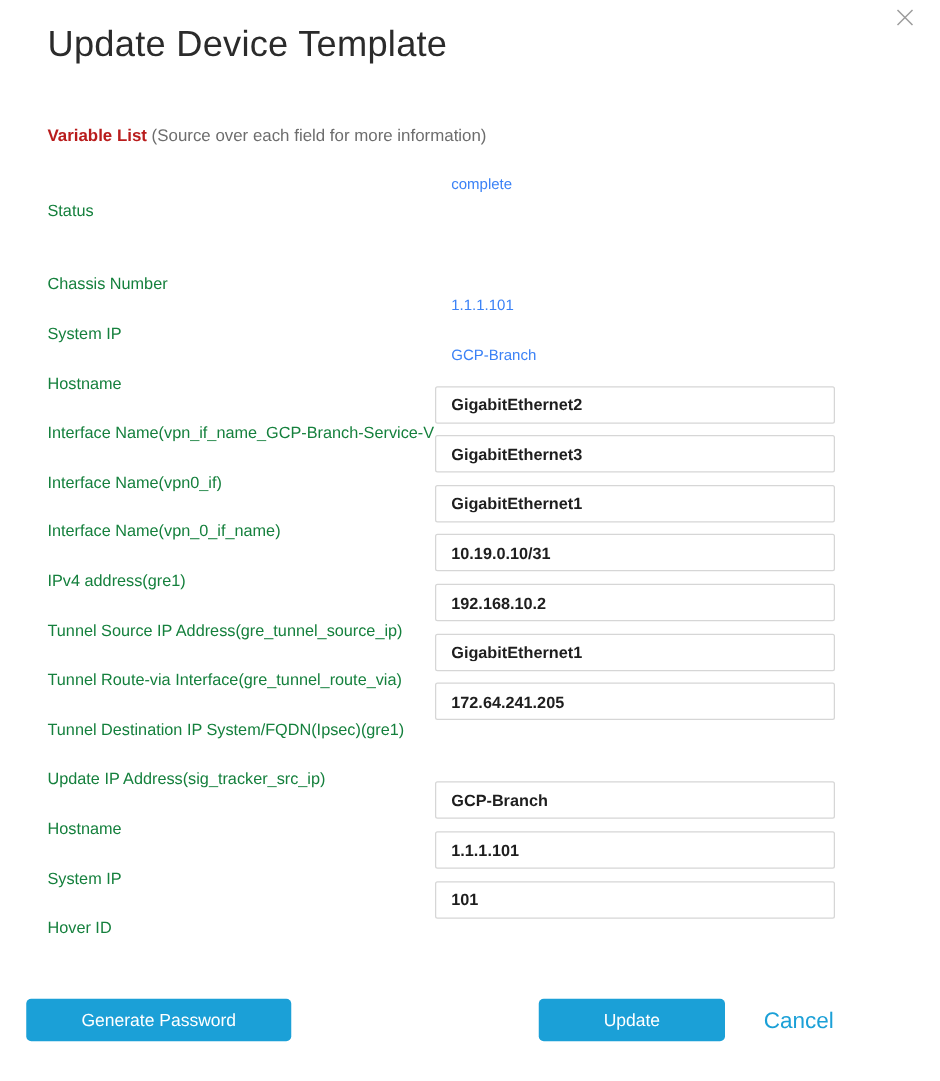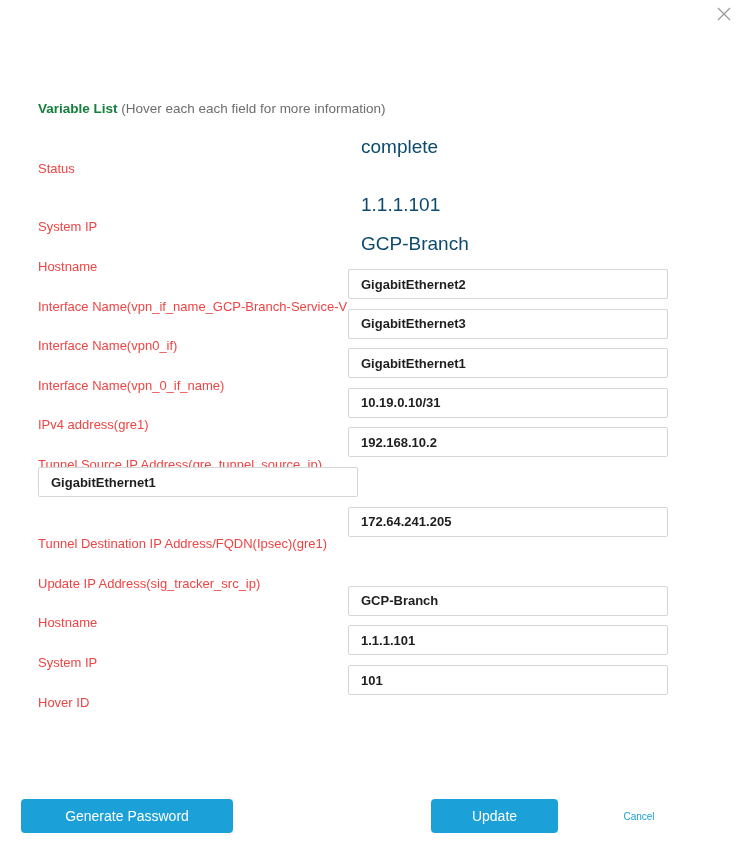--- a/index.html
+++ b/index.html
@@ -26,92 +26,97 @@
     position:absolute; left:38px; top:20px;
     font-size:29px; font-weight:300; letter-spacing:0.2px;
     color:#2b2b2b; white-space:nowrap;
   }
 
   
   .section-header {
     position:absolute; left:38px; top:101px;
     font-size:13.5px; white-space:nowrap;
   }
-  .section-header .heading { font-weight:bold; color:#15803d; }
+  .section-header .heading { font-weight:bold; color:#b91c1c; }
   .section-header .hint { font-weight:normal; color:#6d6d6d; }
 
   
   .rows {
     position:absolute; left:38px; top:127px; width:630px;
   }
   .row {
     display:flex; align-items:center;
     height:39.6px;
   }
   .row-gap { margin-bottom:18.5px; }
   .row-label {
     width:310px; flex:0 0 310px;
-    font-size:13px; color:#ef4444;
+    font-size:13px; color:#15803d;
     white-space:nowrap; overflow:hidden;margin-top:44px;
   }
   .row-value { width:320px; flex:0 0 320px; }
   .field-text {
     display:inline-block; padding-left:13px;
-    font-size:19px; color:#0c4a6e;
+    font-size:12px; color:#3b82f6;
   }
   .field-input {
     width:320px; height:30px;
     border:1px solid #d6d6d6; border-radius:2px;
     padding:0 12px;
     font-family:"Liberation Sans", sans-serif;
     font-size:13px; color:#1e1e1e;
     background:#fff; outline:none;font-weight:bold;
   }
 
   
   .footer { position:absolute; left:0; top:799px; width:752px; height:34px;padding-left:35px; }
   .btn {
     position:absolute; top:0; height:34px;
     border:none; border-radius:4px;
     background:#1ba0d7; color:#fff;
     font-family:"Liberation Sans", sans-serif;
     font-size:14px; cursor:pointer;
   }
   .btn-generate { left:21px; width:212px; }
-  .btn-update { left:431px; width:127px; }
+  .btn-update { left:431px; width:149px; }
   .link-cancel {
     position:absolute; left:607px; top:0; width:64px; height:34px;
     background:none; border:none; cursor:pointer;
     color:#1ba0d7; font-family:"Liberation Sans", sans-serif;
-    font-size:10px; text-align:center;
+    font-size:18px; text-align:center;
   }
 </style>
 </head>
 <body>
 
 <div class="dialog">
 
   <button class="close-btn" aria-label="Close">
     <span>
       <svg width="14" height="14" viewBox="0 0 14 14">
         <line x1="1" y1="1" x2="13" y2="13" stroke="#9b9b9b" stroke-width="1.2"></line>
         <line x1="13" y1="1" x2="1" y2="13" stroke="#9b9b9b" stroke-width="1.2"></line>
       </svg>
     </span>
   </button>
 
+  <h1 class="title">Update Device Template</h1>
 
   <div class="section-header">
-    <span class="heading">Variable List</span><span class="hint"> (Hover each each field for more information)</span>
+    <span class="heading">Variable List</span><span class="hint"> (Source over each field for more information)</span>
   </div>
 
   <div class="rows">
       <div class="row row-gap">
         <div class="row-label">Status</div>
         <div class="row-value"><span class="field-text">complete</span></div>
+      </div>
+      <div class="row">
+        <div class="row-label">Chassis Number</div>
+        <div class="row-value"><span class="field-text"></span></div>
       </div>
       <div class="row">
         <div class="row-label">System IP</div>
         <div class="row-value"><span class="field-text">1.1.1.101</span></div>
       </div>
       <div class="row">
         <div class="row-label">Hostname</div>
         <div class="row-value"><span class="field-text">GCP-Branch</span></div>
       </div>
       <div class="row">
@@ -128,24 +133,25 @@
       </div>
       <div class="row">
         <div class="row-label">IPv4 address(gre1)</div>
         <div class="row-value"><input type="text" class="field-input" value="10.19.0.10/31" style=""></div>
       </div>
       <div class="row">
         <div class="row-label">Tunnel Source IP Address(gre_tunnel_source_ip)</div>
         <div class="row-value"><input type="text" class="field-input" value="192.168.10.2" style=""></div>
       </div>
       <div class="row">
+        <div class="row-label">Tunnel Route-via Interface(gre_tunnel_route_via)</div>
         <div class="row-value"><input type="text" class="field-input" value="GigabitEthernet1" style=""></div>
       </div>
       <div class="row">
-        <div class="row-label">Tunnel Destination IP Address/FQDN(Ipsec)(gre1)</div>
+        <div class="row-label">Tunnel Destination IP System/FQDN(Ipsec)(gre1)</div>
         <div class="row-value"><input type="text" class="field-input" value="172.64.241.205" style=""></div>
       </div>
       <div class="row">
         <div class="row-label">Update IP Address(sig_tracker_src_ip)</div>
       </div>
       <div class="row">
         <div class="row-label">Hostname</div>
         <div class="row-value"><input type="text" class="field-input" value="GCP-Branch" style=""></div>
       </div>
       <div class="row">

